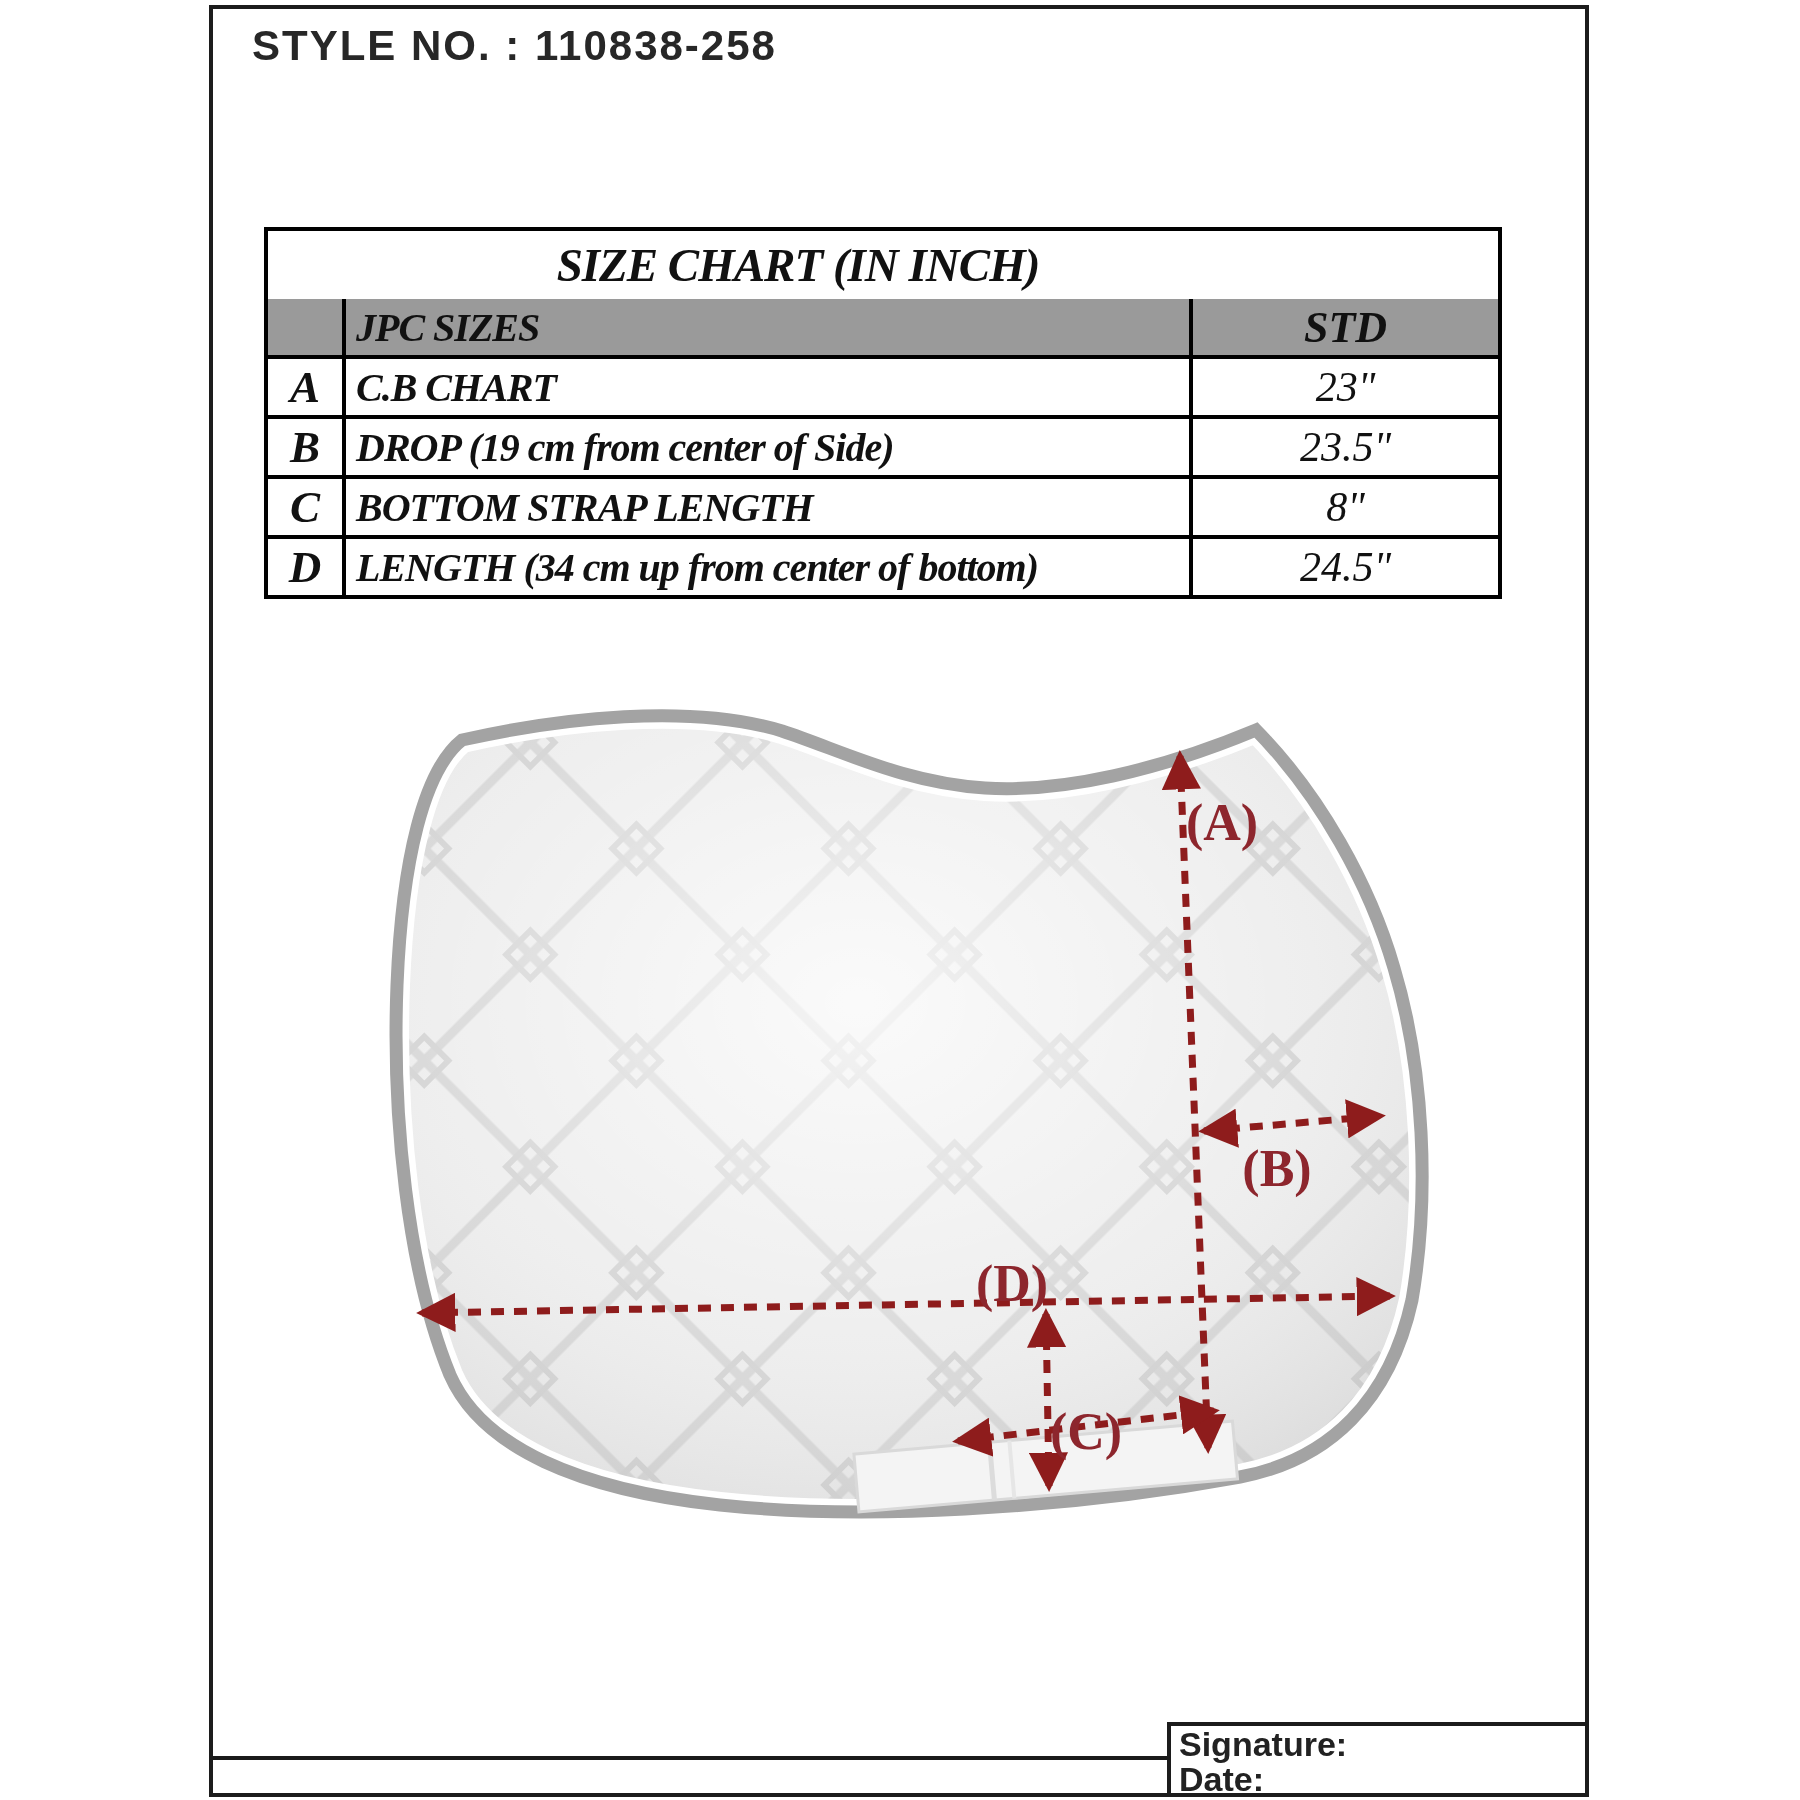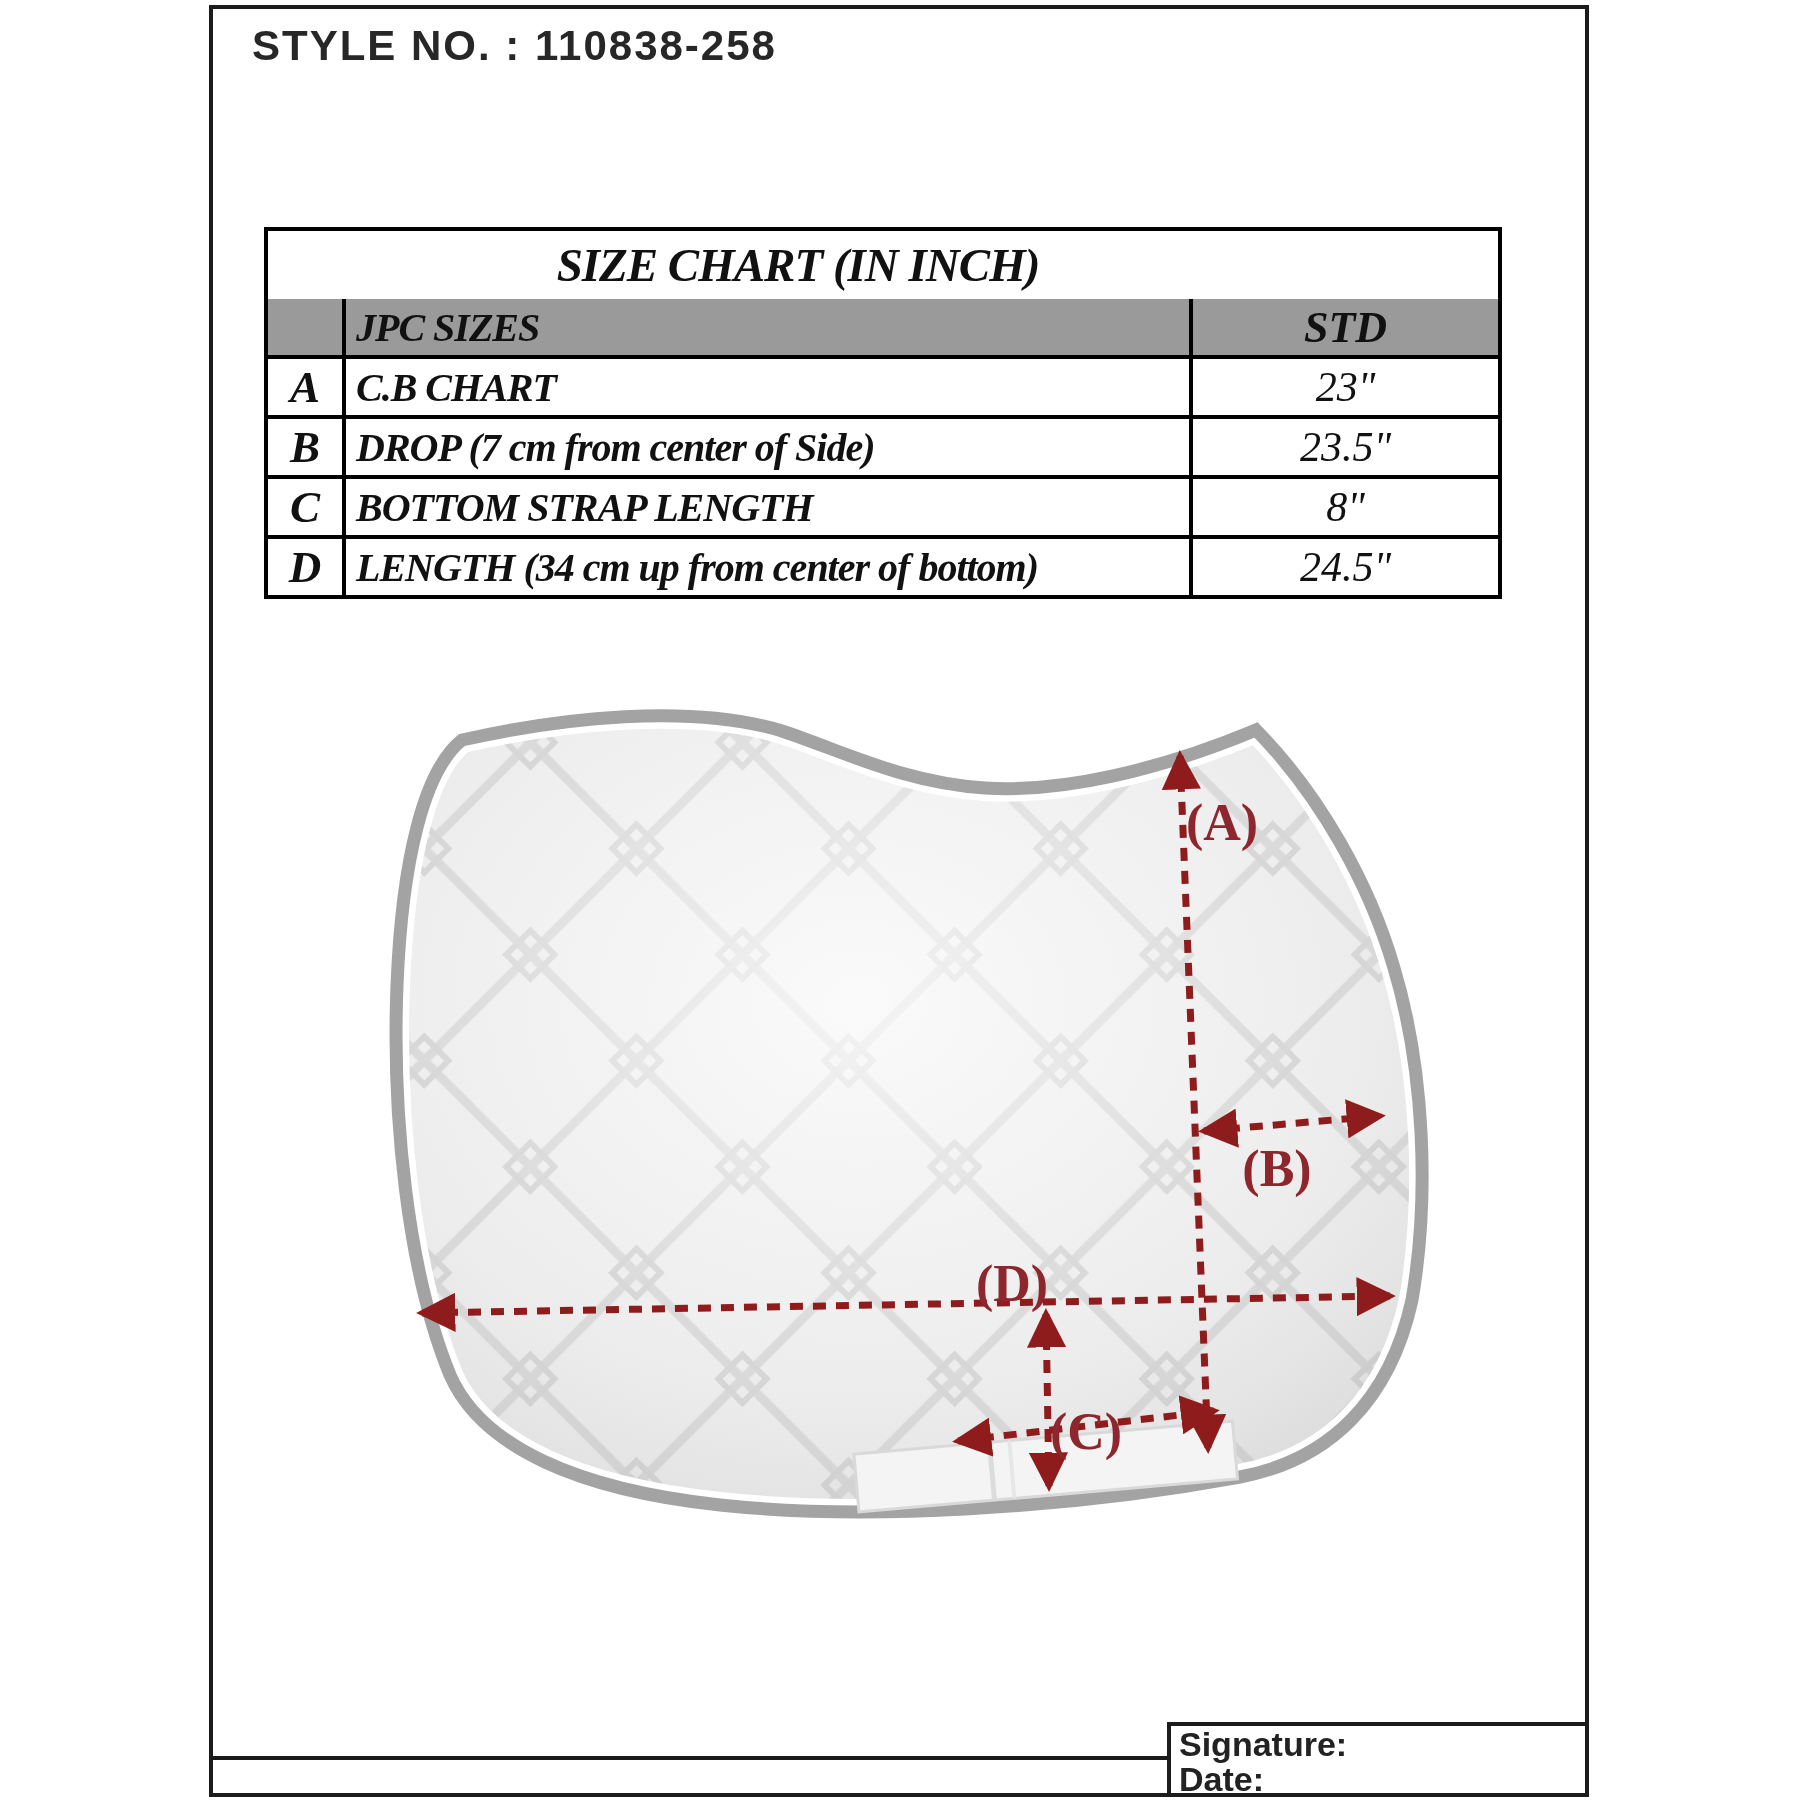--- a/index.html
+++ b/index.html
@@ -43,21 +43,21 @@
     <div class="cell name">JPC SIZES</div>
     <div class="cell std">STD</div>
   </div>
   <div class="t-row">
     <div class="cell code">A</div>
     <div class="cell name">C.B  CHART</div>
     <div class="cell std">23"</div>
   </div>
   <div class="t-row">
     <div class="cell code">B</div>
-    <div class="cell name">DROP (7 cm from center of Side)</div>
+    <div class="cell name">DROP (19 cm from center of Side)</div>
     <div class="cell std">23.5"</div>
   </div>
   <div class="t-row">
     <div class="cell code">C</div>
     <div class="cell name">BOTTOM STRAP LENGTH</div>
     <div class="cell std">8"</div>
   </div>
   <div class="t-row">
     <div class="cell code">D</div>
     <div class="cell name">LENGTH (34 cm up from center of bottom)</div>

